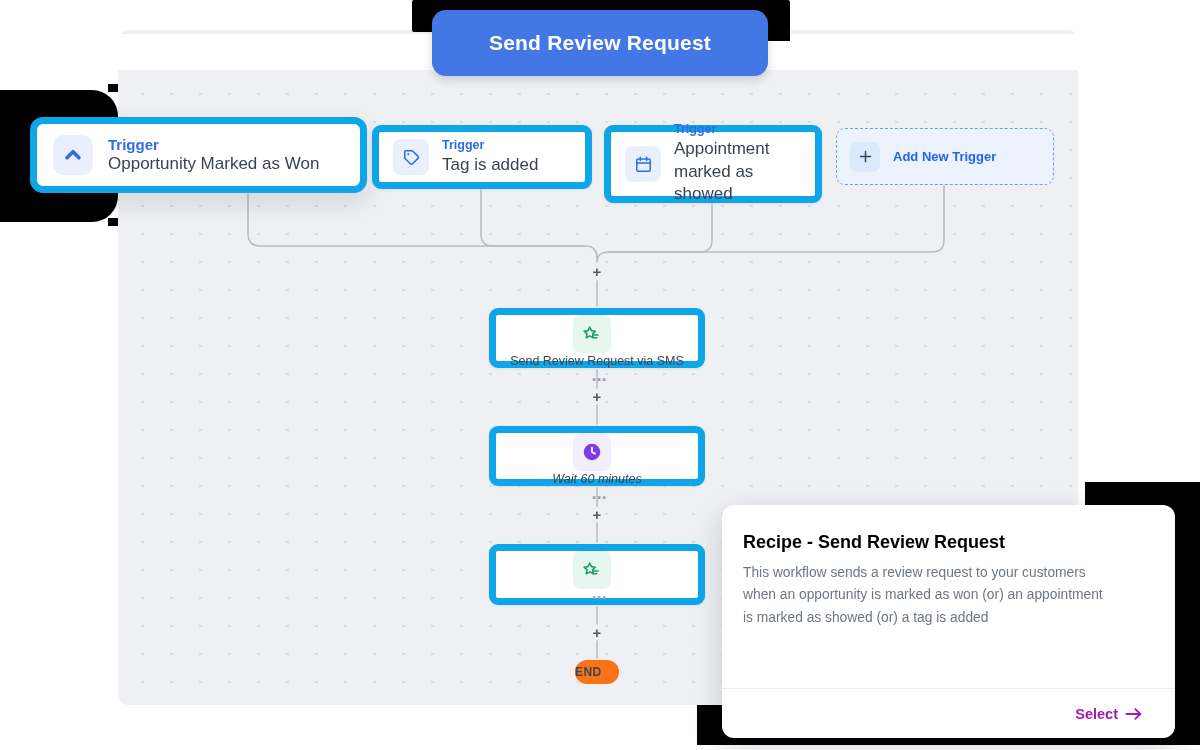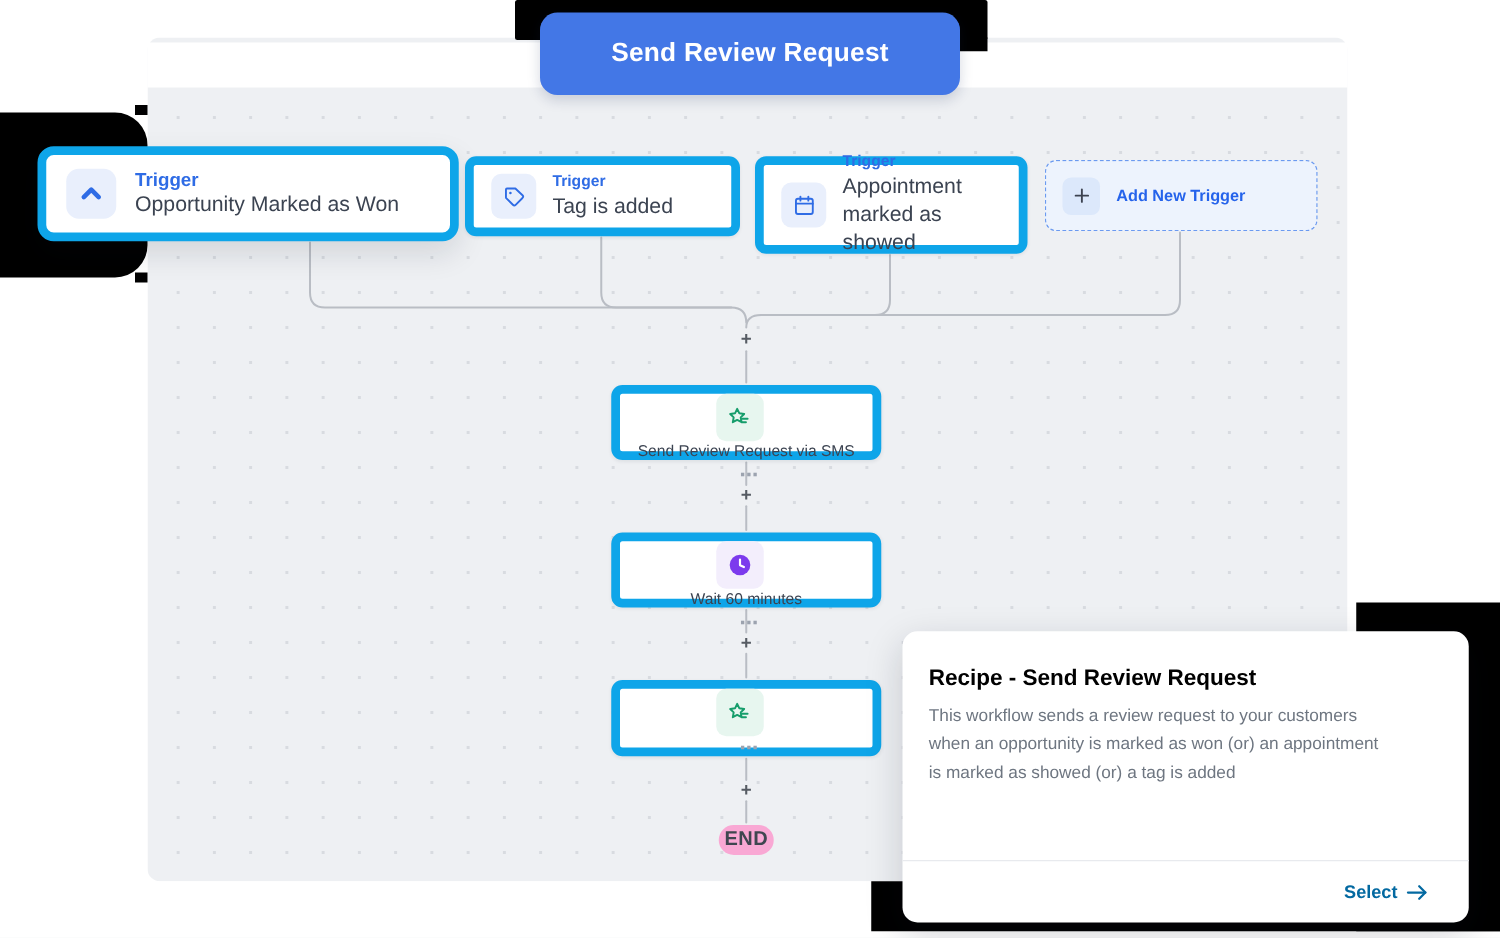--- a/index.html
+++ b/index.html
@@ -64,39 +64,39 @@
 
   .add-trigger { left:836px; top:128px; width:218px; height:57px;
     background:#edf3fd; border:1.4px dashed #6b9af0; border-radius:9px;
     box-shadow:none; padding:0 13px; }
   .add-trigger .plus-box { width:30px; height:30px; border-radius:7px; background:#dce8fb;
     display:flex; align-items:center; justify-content:center; color:#3c4250; margin-right:13px; }
   .add-trigger .add-label { color:#2563eb; font-size:13px; font-weight:bold; }
 
   .action-card { left:489px; width:216px; padding:0 12px;flex-direction:column; }
   .a1 { top:308px; height:60px; }
-  .a2 { top:426px; height:60px; }
+  .a2 { top:426px; height:60px;font-style:italic; }
   .a3 { top:544px; height:61px; }
   .action-card .icon-box { width:38px; height:38px; margin-right:11px; }
   .action-title { flex:1 1 auto; font-size:12.5px; color:#3b4351; line-height:1.4; }
   .menu-dots { flex:0 0 auto; color:#9ca3af; font-size:15px; font-weight:bold; margin-left:4px; cursor:pointer; }
 
   .end-pill { position:absolute; left:575px; top:660px; width:44px; height:24px;
-    background:#f9a8d4; border-radius:12px; display:flex; align-items:center; justify-content:center;
-    color:#3f4650; font-size:16px; font-weight:bold; letter-spacing:.4px; }
+    background:#f97316; border-radius:12px; display:flex; align-items:center; 
+    color:#3f4650; font-size:12px; font-weight:bold; letter-spacing:.4px; }
 
   
   .recipe { position:absolute; left:722px; top:505px; width:453px; height:233px;
     background:#ffffff; border-radius:12px; box-shadow:0 10px 30px rgba(16,24,40,.18); z-index:5; }
   .recipe-title { padding:27px 30px 0 21px; font-size:18px; font-weight:bold; color:#000000; }
   .recipe-desc { padding:9px 62px 0 21px; font-size:13.8px; color:#6e7681; line-height:1.62; }
   .recipe-footer { position:absolute; left:0; bottom:0; width:100%; height:50px;
     border-top:1px solid #e8eaee; display:flex; align-items:center; justify-content:flex-end;
     padding-right:32px; }
-  .select-link { display:flex; align-items:center; gap:7px; color:#0369a1; font-size:14.5px;
+  .select-link { display:flex; align-items:center; gap:7px; color:#a21caf; font-size:14.5px;
     font-weight:bold; text-decoration:none; cursor:pointer; }
 </style>
 </head>
 <body>
 
 <div class="page">
 
   <div class="canvas">
     <div class="canvas-header"></div>
   </div>

